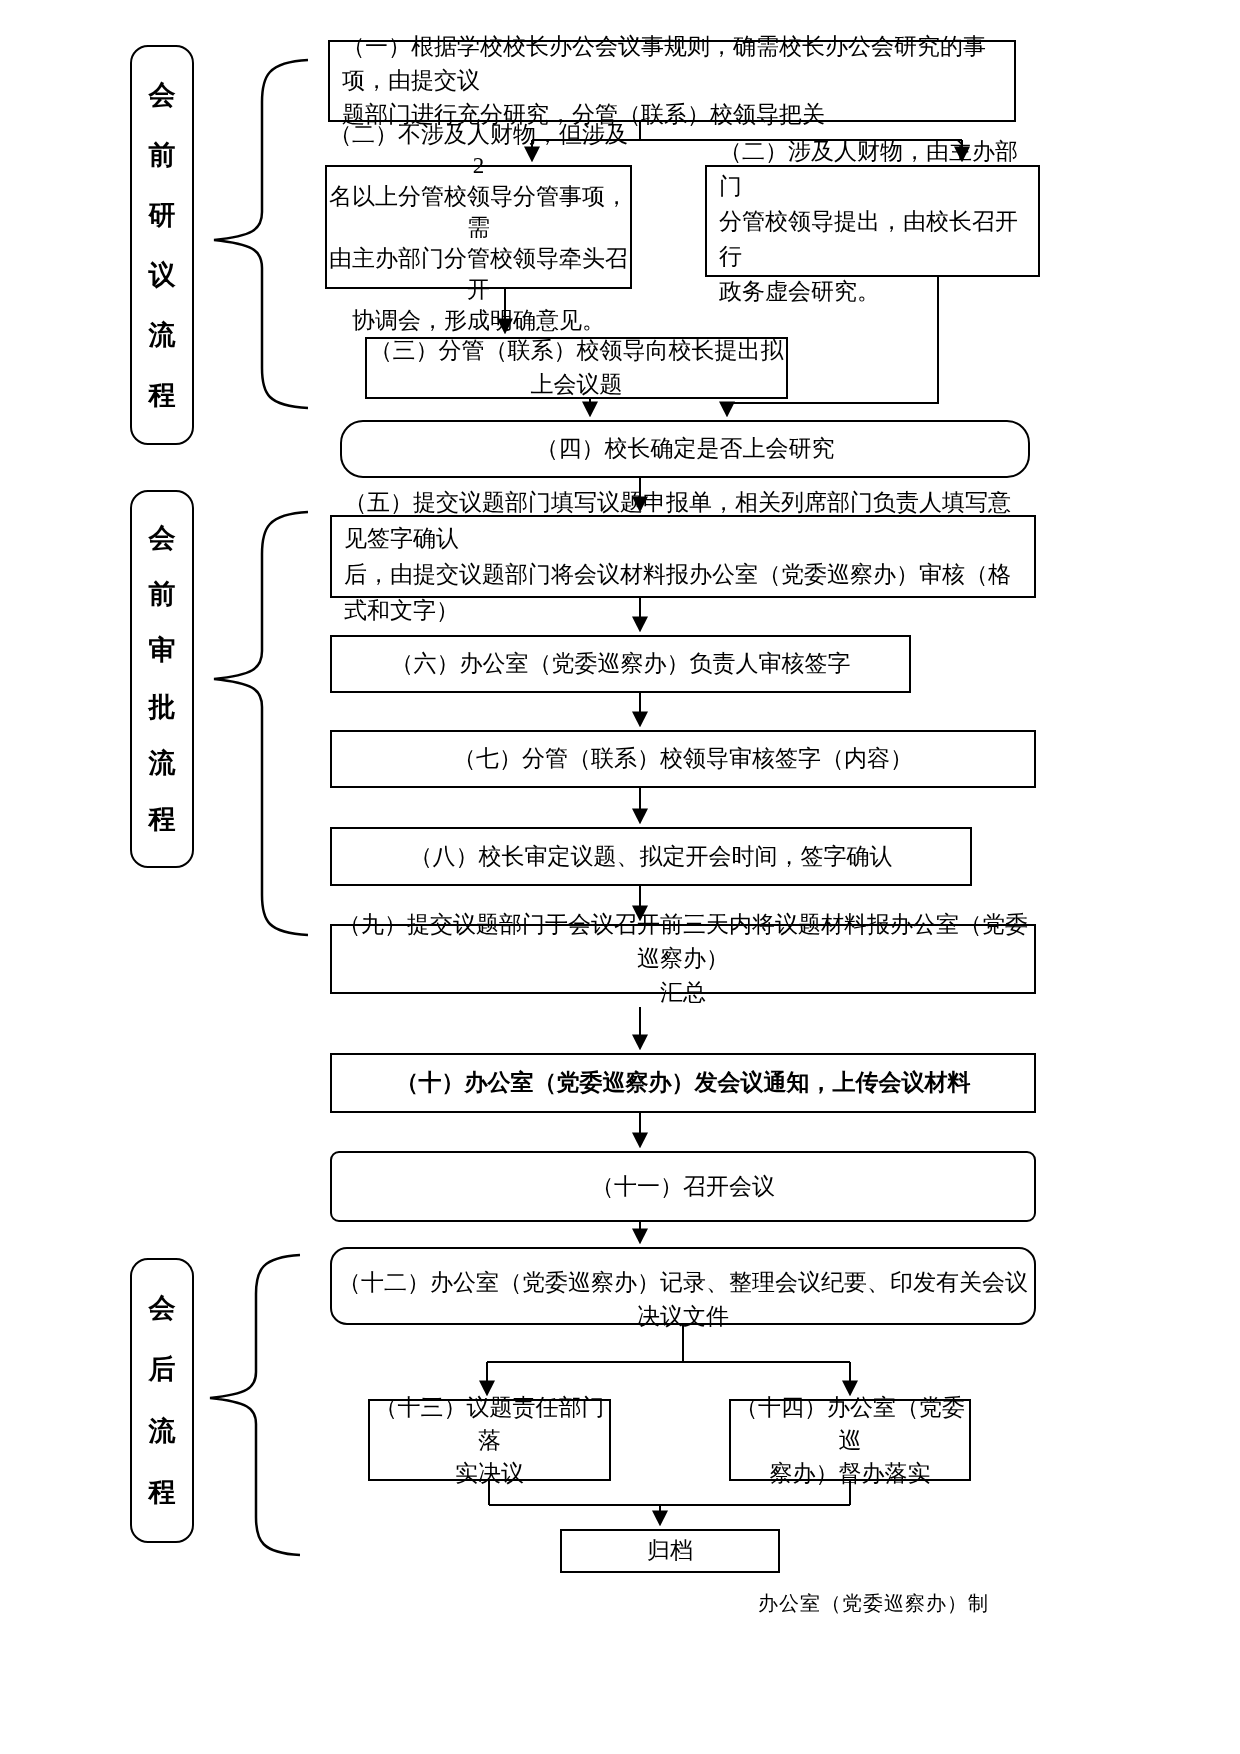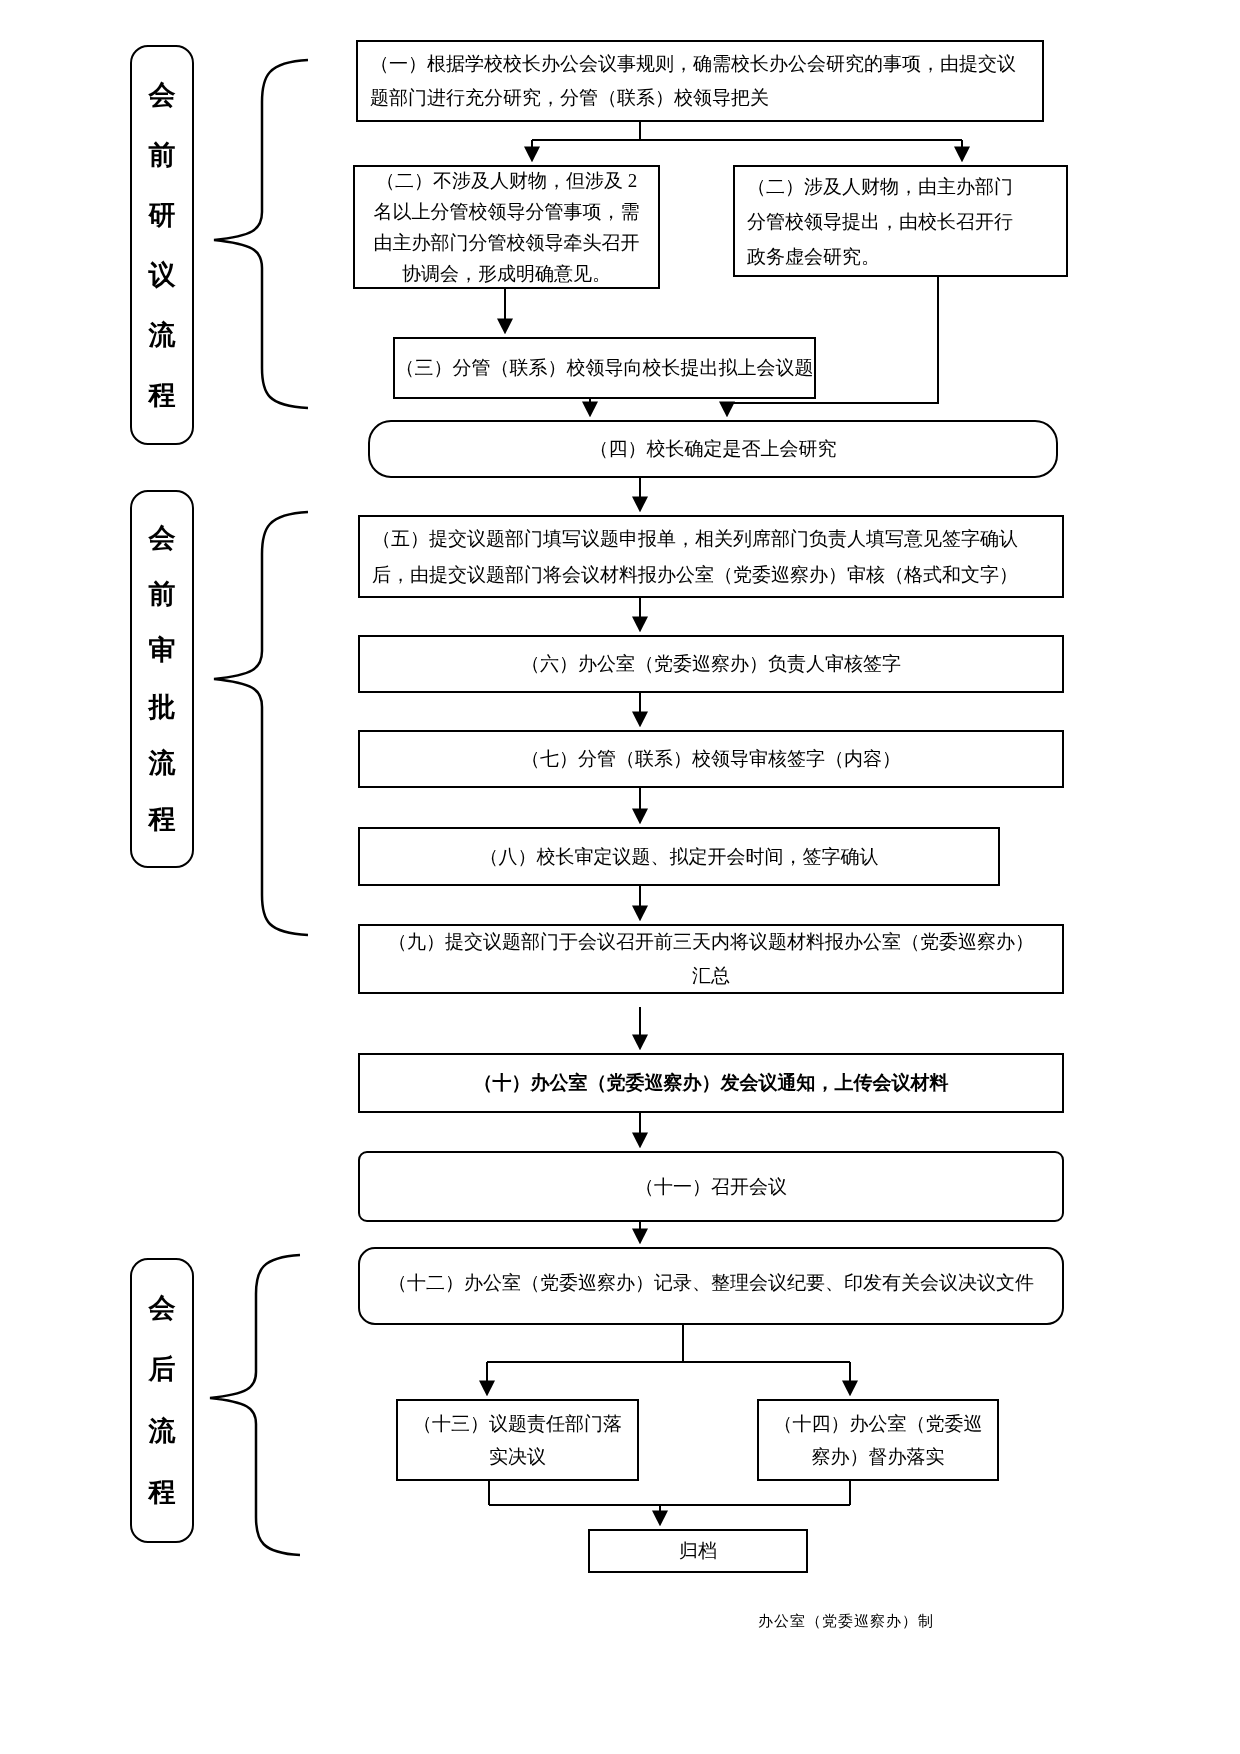--- a/index.html
+++ b/index.html
@@ -9,50 +9,48 @@
     background:#ffffff;
     font-family:"Liberation Serif", serif;
     color:#000;
   }
   svg.layer{position:absolute;left:0;top:0;pointer-events:none;}
   .fbox{
     position:absolute;
     border:2px solid #000;
     background:#fff;
     box-sizing:border-box;
-    font-size:19px;
+    font-size:23px;
     line-height:34px;
     display:flex;
     align-items:center;
     justify-content:center;
     text-align:center;
     white-space:pre-line;
-    margin-left:28px;
   }
   .fbox.left{justify-content:flex-start;text-align:left;padding:0 12px;}
   .vlabel{
     position:absolute;
     border:2px solid #000;
     border-radius:18px;
     background:#fff;
     box-sizing:border-box;
     display:flex;
     flex-direction:column;
     align-items:center;
     justify-content:space-around;
     font-size:27px;
     font-weight:bold;
     padding:18px 0;
   }
   .vlabel .vchar{display:block;line-height:1;}
   .footer-credit{
     position:absolute;
-    font-size:15px;
+    font-size:20px;
     letter-spacing:1px;
-    margin-top:22px;
   }
 </style>
 </head>
 <body>
 
 <div id="page">
 
   <svg class="layer" width="1240" height="1754">
     <defs>
       <marker id="arw" viewBox="0 0 10 10" refX="8.5" refY="5" markerWidth="8" markerHeight="8" orient="auto">
@@ -129,21 +127,21 @@
 分管校领导提出，由校长召开行
 政务虚会研究。</div>
 
   <div class="fbox" style="left:365px;top:337px;width:423px;height:62px;">（三）分管（联系）校领导向校长提出拟上会议题</div>
 
   <div class="fbox" style="left:340px;top:420px;width:690px;height:58px;border-radius:23px;">（四）校长确定是否上会研究</div>
 
   <div class="fbox left" style="left:330px;top:515px;width:706px;height:83px;line-height:36px;">（五）提交议题部门填写议题申报单，相关列席部门负责人填写意见签字确认
 后，由提交议题部门将会议材料报办公室（党委巡察办）审核（格式和文字）</div>
 
-  <div class="fbox" style="left:330px;top:635px;width:706px;height:58px;">（六）办公室（党委巡察办）负责人审核签字</div>
+  <div class="fbox" style="left:330px;top:635px;width:581px;height:58px;">（六）办公室（党委巡察办）负责人审核签字</div>
 
   <div class="fbox" style="left:330px;top:730px;width:706px;height:58px;">（七）分管（联系）校领导审核签字（内容）</div>
 
   <div class="fbox" style="left:330px;top:827px;width:642px;height:59px;">（八）校长审定议题、拟定开会时间，签字确认</div>
 
   <div class="fbox" style="left:330px;top:924px;width:706px;height:70px;">（九）提交议题部门于会议召开前三天内将议题材料报办公室（党委巡察办）
 汇总</div>
 
   <div class="fbox" style="left:330px;top:1053px;width:706px;height:60px;font-weight:bold;">（十）办公室（党委巡察办）发会议通知，上传会议材料</div>
 

